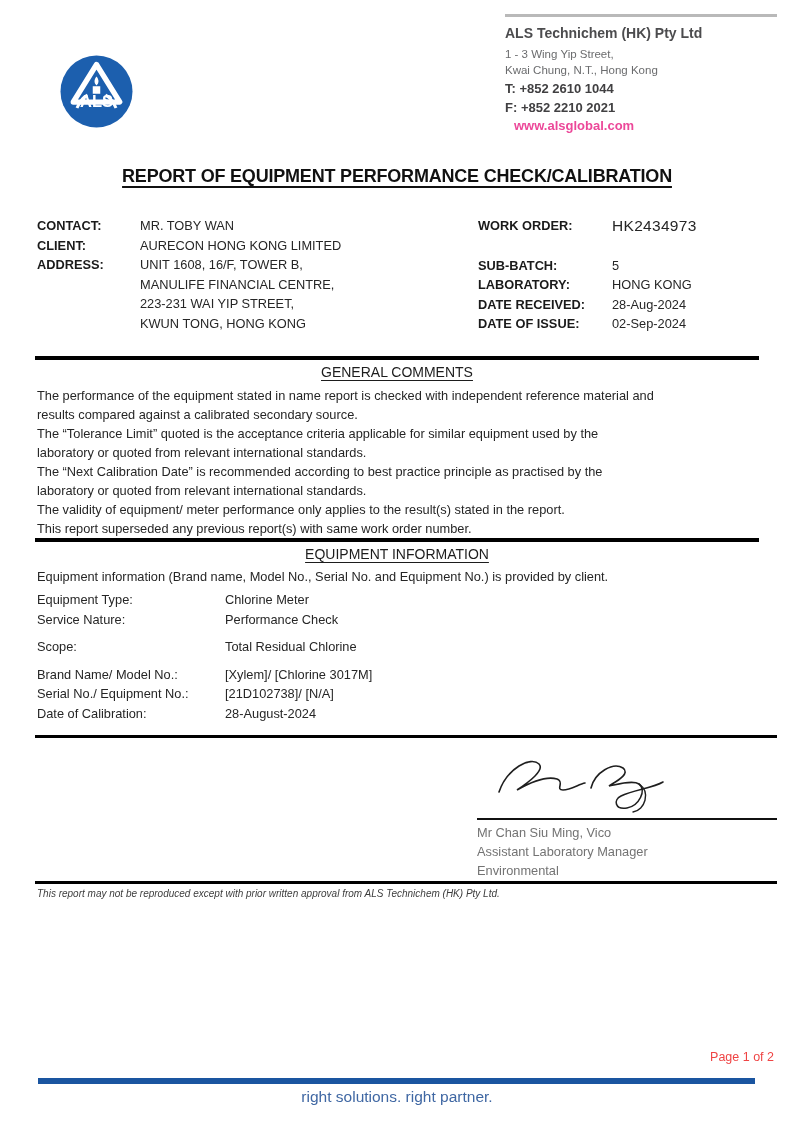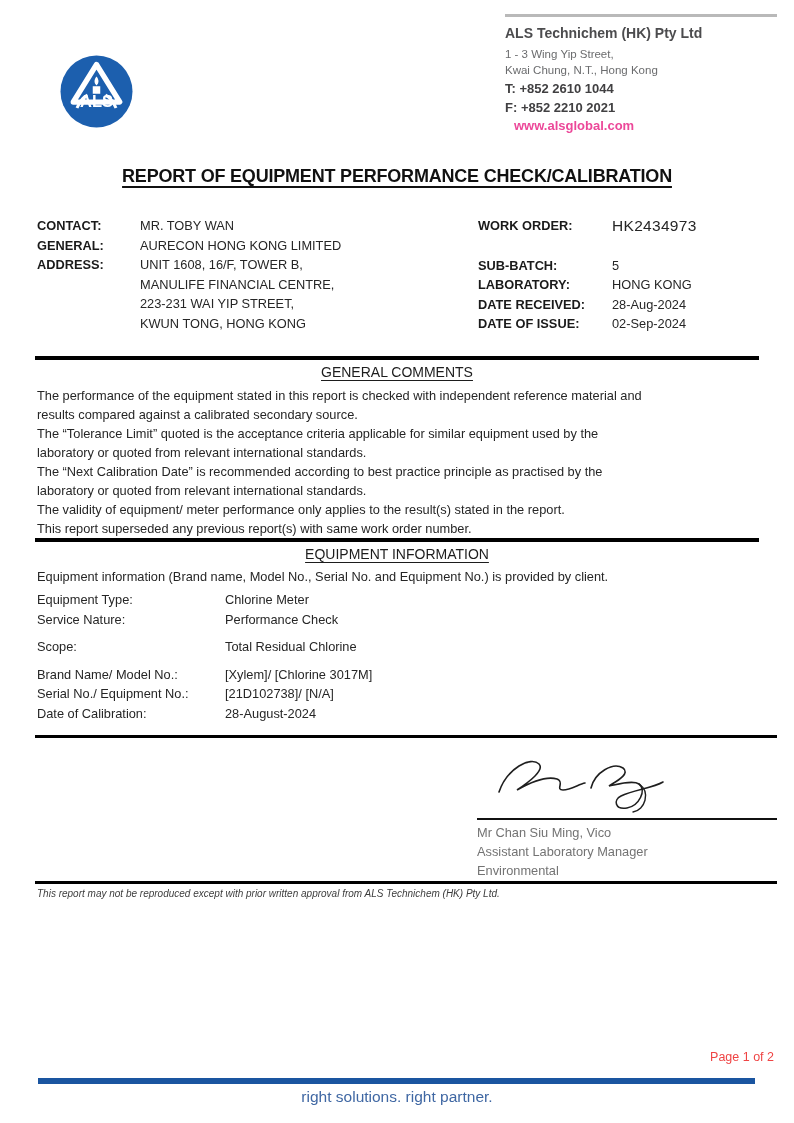--- a/index.html
+++ b/index.html
@@ -98,21 +98,21 @@
   </div>
 
   <div class="report-title">REPORT OF EQUIPMENT PERFORMANCE CHECK/CALIBRATION</div>
 
   <div class="client-block">
     <div class="inforow">
       <span class="lbl">CONTACT:</span>
       <span>MR. TOBY WAN</span>
     </div>
     <div class="inforow">
-      <span class="lbl">GENERAL:</span>
+      <span class="lbl">CLIENT:</span>
       <span>AURECON HONG KONG LIMITED</span>
     </div>
     <div class="inforow">
       <span class="lbl">ADDRESS:</span>
       <span>
         <span style="display:block">UNIT 1608, 16/F, TOWER B,</span>
         <span style="display:block">MANULIFE FINANCIAL CENTRE,</span>
         <span style="display:block">223-231 WAI YIP STREET,</span>
         <span style="display:block">KWUN TONG, HONG KONG</span>
       </span>
@@ -141,21 +141,21 @@
       <span class="lbl">DATE OF ISSUE:</span>
       <span>02-Sep-2024</span>
     </div>
   </div>
 
   <div class="section sec-comments">
     <div class="section-heading">
       <span>GENERAL COMMENTS</span>
     </div>
     <div class="comments-text">
-      <div class="bodyline">The performance of the equipment stated in this report is checked with independent reference material and</div>
+      <div class="bodyline">The performance of the equipment stated in name report is checked with independent reference material and</div>
       <div class="bodyline">results compared against a calibrated secondary source.</div>
       <div class="bodyline">The “Tolerance Limit” quoted is the acceptance criteria applicable for similar equipment used by the</div>
       <div class="bodyline">laboratory or quoted from relevant international standards.</div>
       <div class="bodyline">The “Next Calibration Date” is recommended according to best practice principle as practised by the</div>
       <div class="bodyline">laboratory or quoted from relevant international standards.</div>
       <div class="bodyline">The validity of equipment/ meter performance only applies to the result(s) stated in the report.</div>
       <div class="bodyline">This report superseded any previous report(s) with same work order number.</div>
     </div>
   </div>
 

